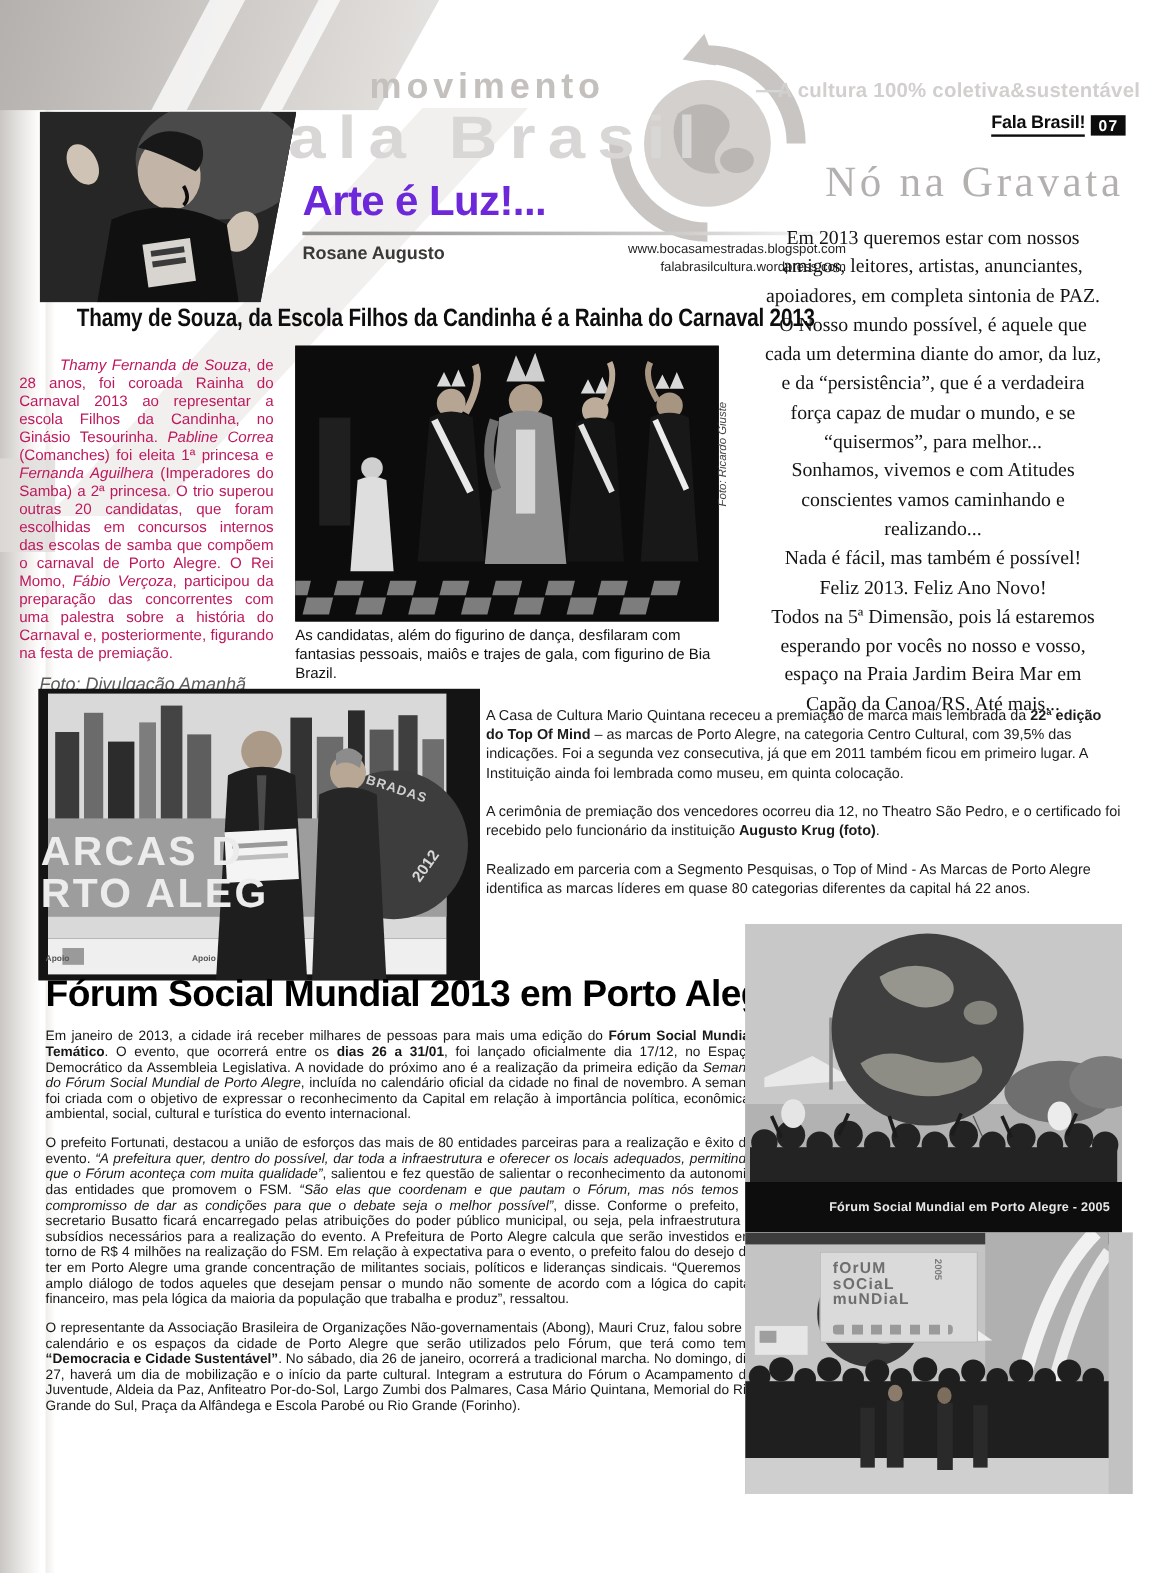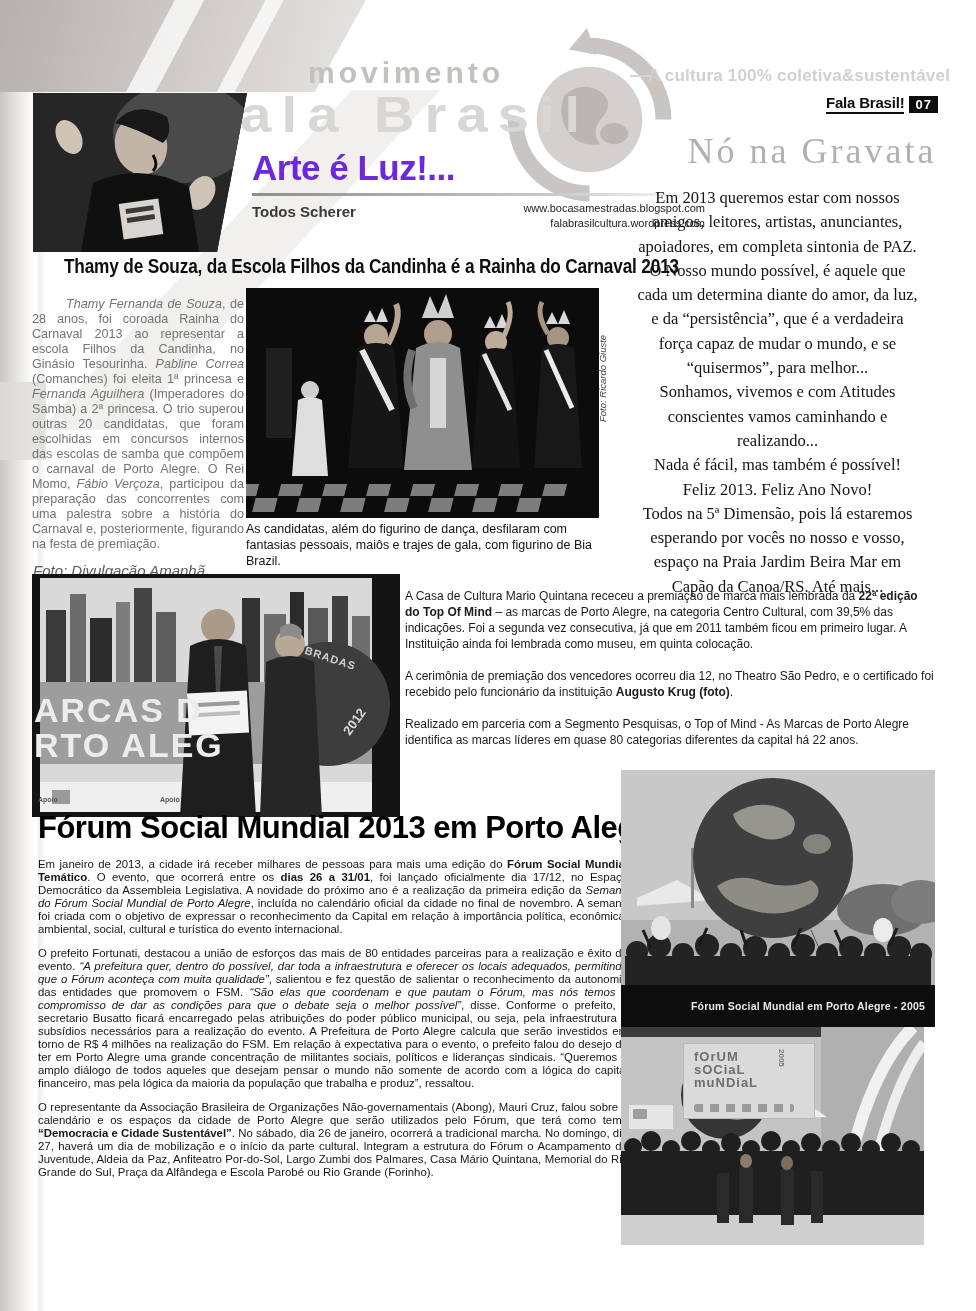--- a/index.html
+++ b/index.html
@@ -52,22 +52,22 @@
 
   
   .gravata-title{left:672px;top:130px;width:280px;font-size:36px;color:#b3b1af;
                  font-family:cursive;text-align:center;letter-spacing:3px;}
   .gravata-body{left:630px;top:186px;width:295px;font-size:16.5px;line-height:24.3px;
                 text-align:center;white-space:pre-line;color:#141414;font-family:Liberation Serif, serif;}
 
   
   .carn-headline{left:64px;top:254px;width:660px;font-size:21px;font-weight:bold;color:#0e0e0e;
                  transform:scaleX(0.82);transform-origin:left;white-space:nowrap;letter-spacing:-.2px;}
-  .carn-body{left:32px;top:297px;width:212px;font-size:12.6px;line-height:15px;
-             text-align:justify;color:#737373;}
+  .carn-body{left:16px;top:297px;width:212px;font-size:12.6px;line-height:15px;
+             text-align:justify;color:#be185d;}
   .carn-body .indent{display:inline-block;width:34px;}
   .carn-credit{left:33px;top:562px;font-size:15px;font-style:italic;color:#5c5c5c;}
   .photo-carnival{left:246px;top:288px;width:353px;height:230px;background:#0c0c0c;}
   .carn-credit-v{left:597px;top:292px;height:130px;font-size:9.5px;font-style:italic;color:#444;
                  writing-mode:vertical-rl;transform:rotate(180deg);}
   .carn-caption{left:246px;top:521px;width:360px;font-size:12.5px;line-height:16px;color:#111;}
 
   
   .photo-marcas{left:32px;top:574px;width:368px;height:243px;background:#141414;overflow:hidden;}
   .marcas-l1{left:2px;top:117px;font-size:34px;font-weight:bold;color:#ececec;letter-spacing:2px;}
@@ -87,21 +87,21 @@
                 letter-spacing:-.5px;white-space:nowrap;}
   .fsm-body{left:38px;top:858px;width:590px;font-size:11.4px;line-height:12.9px;
             text-align:justify;color:#171717;}
   .fsm-body p{margin:0 0 12px 0;}
 
   
   .photo-fsm1{left:621px;top:770px;width:314px;height:257px;background:#c6c6c6;}
   .fsm1-captionbar{left:0;bottom:0;width:100%;height:42px;background:#0d0d0d;
                    display:flex;align-items:center;justify-content:flex-end;padding-right:10px;box-sizing:border-box;}
   .fsm1-caption{font-size:10.5px;font-weight:bold;color:#e8e8e8;letter-spacing:.2px;}
-  .photo-fsm2{left:621px;top:1027px;width:303px;height:218px;background:#c2c2c2;}
+  .photo-fsm2{left:621px;top:1027px;width:303px;height:218px;background:#c2c2c2;padding-left:20px;}
   .fsm2-banner{left:62px;top:16px;width:130px;height:74px;background:#dadada;border:1px solid #b8b8b8;}
   .fsm2-banner-text{position:absolute;left:10px;top:6px;font-size:13px;font-weight:bold;color:#6e6e6e;
                     line-height:13px;letter-spacing:1px;white-space:pre-line;}
   .fsm2-year{position:absolute;right:28px;top:5px;font-size:8px;font-weight:bold;color:#7a7a7a;
              writing-mode:vertical-rl;}
   .fsm2-dots{position:absolute;left:10px;bottom:6px;width:100px;height:8px;
              background:repeating-linear-gradient(90deg,#8a8a8a 0 9px,transparent 9px 16px);
              border-radius:3px;opacity:.8;}
 </style>
 </head>
@@ -151,21 +151,21 @@
       <path d="M60 90 q48 -22 96 4 l10 65 l-118 0z" fill="#101010"></path>
       <rect x="88" y="108" width="40" height="36" fill="#d8d4cf" transform="rotate(-8 108 126)"></rect>
       <rect x="94" y="114" width="28" height="5" fill="#3a3a3a" transform="rotate(-8 108 126)"></rect>
       <rect x="94" y="123" width="28" height="5" fill="#3a3a3a" transform="rotate(-8 108 126)"></rect>
       <path d="M120 62 q6 10 0 16" stroke="#0c0c0c" stroke-width="3" fill="none"></path>
     </svg>
   </div>
 
   <div class="abs arte-title">Arte é Luz!...</div>
   <div class="abs arte-rule"></div>
-  <div class="abs arte-author">Todos Scherer</div>
+  <div class="abs arte-author">Rosane Augusto</div>
   <div class="abs arte-urls">www.bocasamestradas.blogspot.com
 falabrasilcultura.wordpress.com</div>
 
   <div class="abs gravata-title">Nó na Gravata</div>
   <div class="abs gravata-body">Em 2013 queremos estar com nossos
 amigos, leitores, artistas, anunciantes,
 apoiadores, em completa sintonia de PAZ.
 O Nosso mundo possível, é aquele que
 cada um determina diante do amor, da luz,
 e da “persistência”, que é a verdadeira

